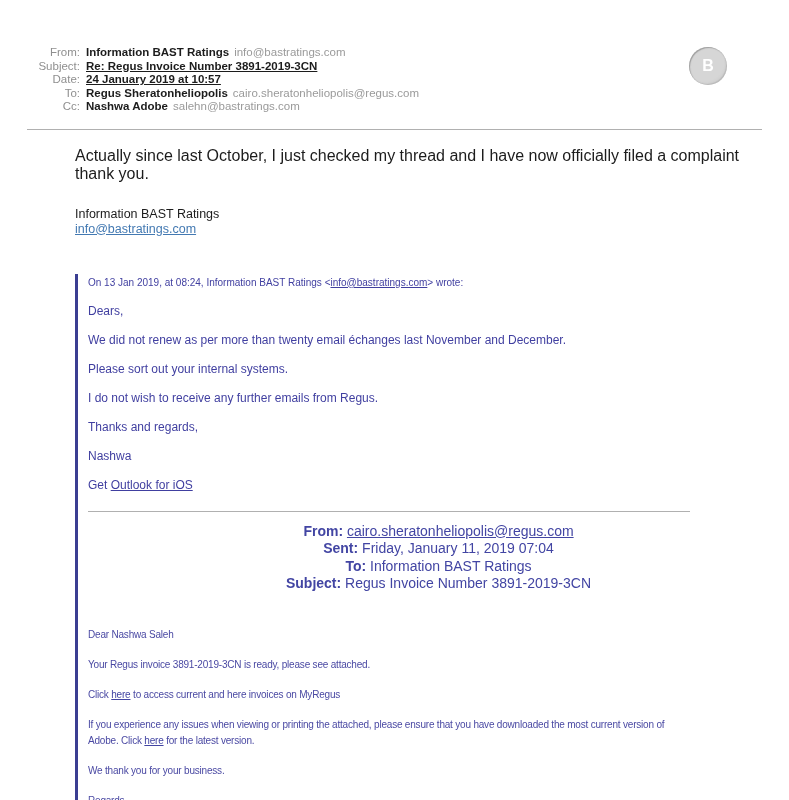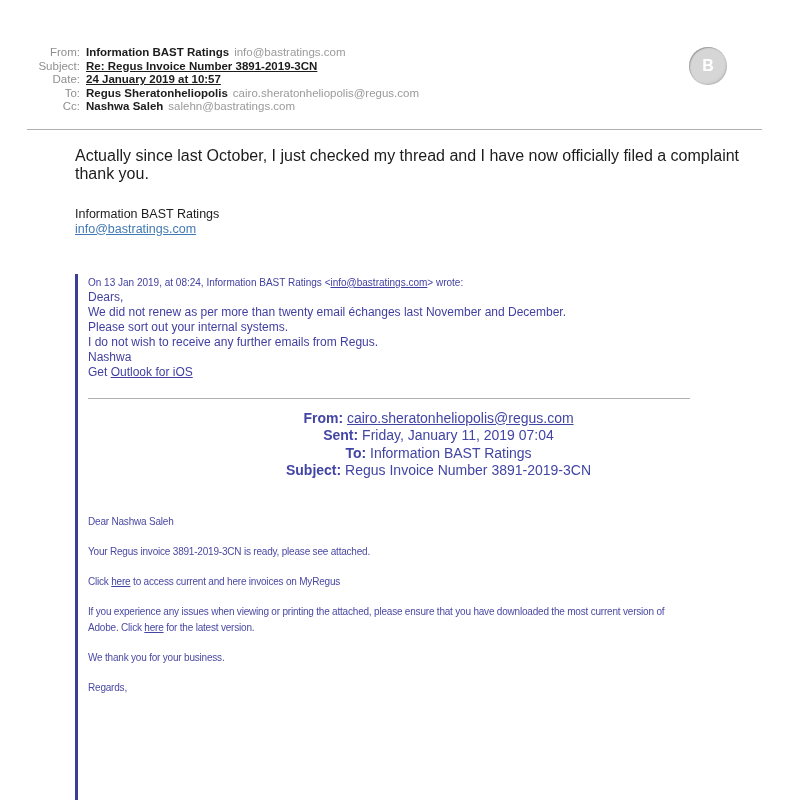--- a/index.html
+++ b/index.html
@@ -35,21 +35,21 @@
   .sig-email-wrap { margin: 1px 0 0 75px; font-size: 12.5px; }
   a.blue-link { color: #4379b2; text-decoration: underline; cursor: pointer; }
 
   
   .quote {
     margin: 38px 0 0 75px; padding-left: 10px; min-height: 570px;
     border-left: 3px solid #3b3e92; color: #403fa0;
   }
   .attribution { font-size: 10px; line-height: 13px; padding-top: 2px; }
   a.quote-link { color: #403fa0; text-decoration: underline; cursor: pointer; }
-  .q-para { font-size: 12px; line-height: 14px; margin-top: 1px; }
+  .q-para { font-size: 12px; line-height: 14px; margin-top: 15px; }
   .divider2 { margin: 19px 0 0 0; width: 602px; border-top: 1px solid #b0b0b0; }
 
   .fwd-header { margin-top: 11px; font-size: 14px; line-height: 17.5px; color: #4245a3; text-align: center; }
   .fwd-header b { font-weight: bold; }
   a.fwd-link { color: #4245a3; text-decoration: underline; cursor: pointer; }
 
   .regus-body { margin-top: 34px; font-size: 10px; letter-spacing: -0.2px; color: #4a49a3; }
   .r-para { margin-top: 14px; line-height: 16px; }
   .r-para:first-child { margin-top: 0; }
   .r-wrap { max-width: 592px; }
@@ -69,21 +69,21 @@
   <div class="hdr-row">
     <span class="hdr-label">Date:</span>
     <span class="hdr-bold">24 January 2019 at 10:57</span>
   </div>
   <div class="hdr-row">
     <span class="hdr-label">To:</span>
     <span><span class="hdr-name">Regus Sheratonheliopolis</span><span class="hdr-email">cairo.sheratonheliopolis@regus.com</span></span>
   </div>
   <div class="hdr-row">
     <span class="hdr-label">Cc:</span>
-    <span><span class="hdr-name">Nashwa Saleh</span><span class="hdr-email">salehn@bastratings.com</span></span>
+    <span><span class="hdr-name">Nashwa Adobe</span><span class="hdr-email">salehn@bastratings.com</span></span>
   </div>
   <div class="avatar">
     <span>B</span>
   </div>
 </div>
 
 <div class="divider1"></div>
 
 <div class="opening">Actually since last October, I just checked my thread and I have now officially filed a complaint thank you.</div>
 
@@ -94,20 +94,21 @@
 
 <div class="quote">
   <div class="attribution">
     <span>On 13 Jan 2019, at 08:24, Information BAST Ratings &lt;</span><a class="quote-link">info@bastratings.com</a><span>&gt; wrote:</span>
   </div>
 
   <div class="q-para">Dears,</div>
   <div class="q-para">We did not renew as per more than twenty email échanges last November and December.</div>
   <div class="q-para">Please sort out your internal systems.</div>
   <div class="q-para">I do not wish to receive any further emails from Regus.</div>
+  <div class="q-para">Thanks and regards,</div>
   <div class="q-para">Nashwa</div>
 
   <div class="q-para">
     <span>Get </span><a class="quote-link">Outlook for iOS</a>
   </div>
 
   <div class="divider2"></div>
 
   <div class="fwd-header">
     <div><b>From:</b> <a class="fwd-link">cairo.sheratonheliopolis@regus.com</a></div>

